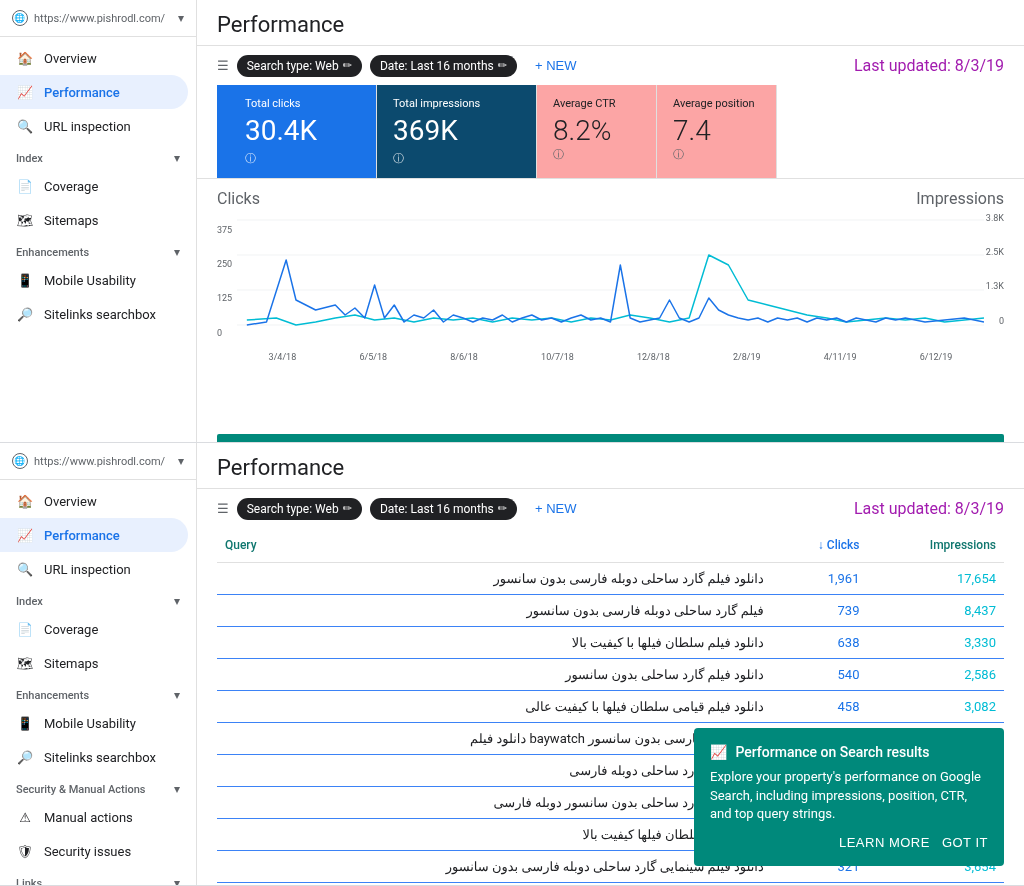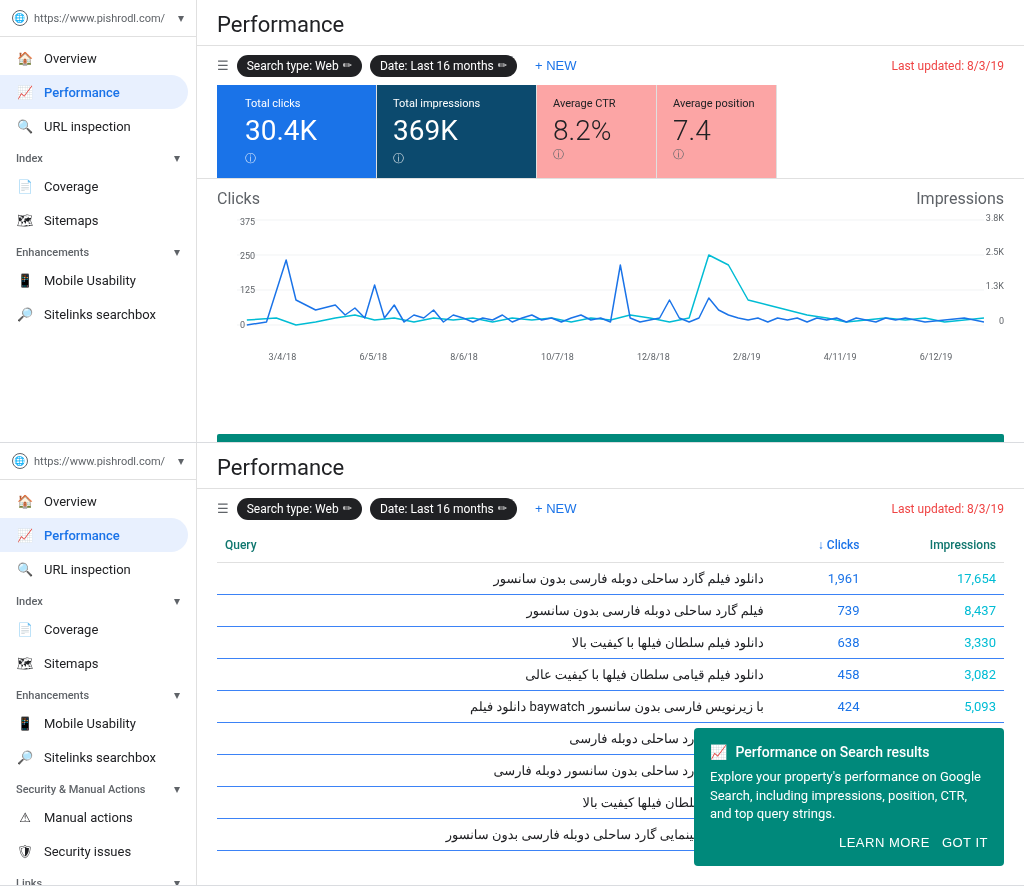--- a/index.html
+++ b/index.html
@@ -22,21 +22,21 @@
 
     
     .main { flex: 1; overflow: hidden; display: flex; flex-direction: column; }
     .main-header { padding: 12px 20px 8px; border-bottom: 1px solid #e0e0e0; }
     .main-title { font-size: 22px; font-weight: 400; color: #202124; }
     .toolbar { display: flex; align-items: center; padding: 8px 20px; gap: 8px; }
     .filter-icon { color: #5f6368; cursor: pointer; }
     .chip { display: flex; align-items: center; gap: 4px; padding: 4px 10px; border-radius: 16px; background: #202124; color: #fff; font-size: 12px; cursor: pointer; }
     .chip .edit-icon { font-size: 11px; }
     .new-btn { display: flex; align-items: center; gap: 4px; padding: 4px 10px; color: #1a73e8; font-size: 13px; cursor: pointer; border: none; background: none; }
-    .last-updated { margin-left: auto; font-size: 12px; color: #ef4444; }
+    .last-updated { margin-left: auto; font-size: 16px; color: #a21caf; }
 
     
     .stats-row { display: flex; padding: 0 20px; gap: 0; border-bottom: 1px solid #e0e0e0; }
     .stat-card { padding: 12px 16px; min-width: 120px; border-right: 1px solid #e0e0e0; }
     .stat-card.blue { background: #1a73e8; color: #fff; min-width: 160px; padding-left: 28px; }
     .stat-card.teal { background: #0c4a6e; color: #fff; min-width: 160px; }
     .stat-label { font-size: 11px; margin-bottom: 4px; }
     .stat-value { font-size: 28px; font-weight: 400; }
     .stat-help { font-size: 11px; margin-top: 4px; opacity: 0.8; }
     .stat-card.gray { background: #fca5a5; color: #202124; }
@@ -154,21 +154,21 @@
         <div style="font-size:11px;color:#5f6368;">ⓘ</div>
       </div>
     </div>
 
     <div class="chart-area">
       <div style="display:flex; justify-content:space-between; font-size:16px; color:#5f6368; padding-bottom:2px;">
         <span>Clicks</span>
         <span>Impressions</span>
       </div>
       <div style="position:relative; height:140px;">
-        <div style="position:absolute;left:0;top:4px;font-size:9px;color:#5f6368;line-height:1.8;margin-left:23px;">
+        <div style="position:absolute;left:0;top:12px;font-size:9px;color:#5f6368;line-height:1.8;">
           <div>375</div>
           <div style="margin-top:18px;">250</div>
           <div style="margin-top:18px;">125</div>
           <div style="margin-top:18px;">0</div>
         </div>
         <div style="position:absolute;right:0;top:0;font-size:9px;color:#5f6368;line-height:1.8;text-align:right;">
           <div>3.8K</div>
           <div style="margin-top:18px;">2.5K</div>
           <div style="margin-top:18px;">1.3K</div>
           <div style="margin-top:18px;">0</div>
@@ -308,20 +308,25 @@
     <td class="query">فیلم گارد ساحلی دوبله فارسی بدون سانسور</td>
     <td class="clicks">739</td>
     <td class="impressions">8,437</td>
   </tr>
             <tr>
     <td class="query">دانلود فیلم سلطان فیلها با کیفیت بالا</td>
     <td class="clicks">638</td>
     <td class="impressions">3,330</td>
   </tr>
             <tr>
+    <td class="query">دانلود فیلم گارد ساحلی بدون سانسور</td>
+    <td class="clicks">540</td>
+    <td class="impressions">2,586</td>
+  </tr>
+            <tr>
     <td class="query">دانلود فیلم قیامی سلطان فیلها با کیفیت عالی</td>
     <td class="clicks">458</td>
     <td class="impressions">3,082</td>
   </tr>
             <tr>
     <td class="query">با زیرنویس فارسی بدون سانسور baywatch دانلود فیلم</td>
     <td class="clicks">424</td>
     <td class="impressions">5,093</td>
   </tr>
             <tr>

